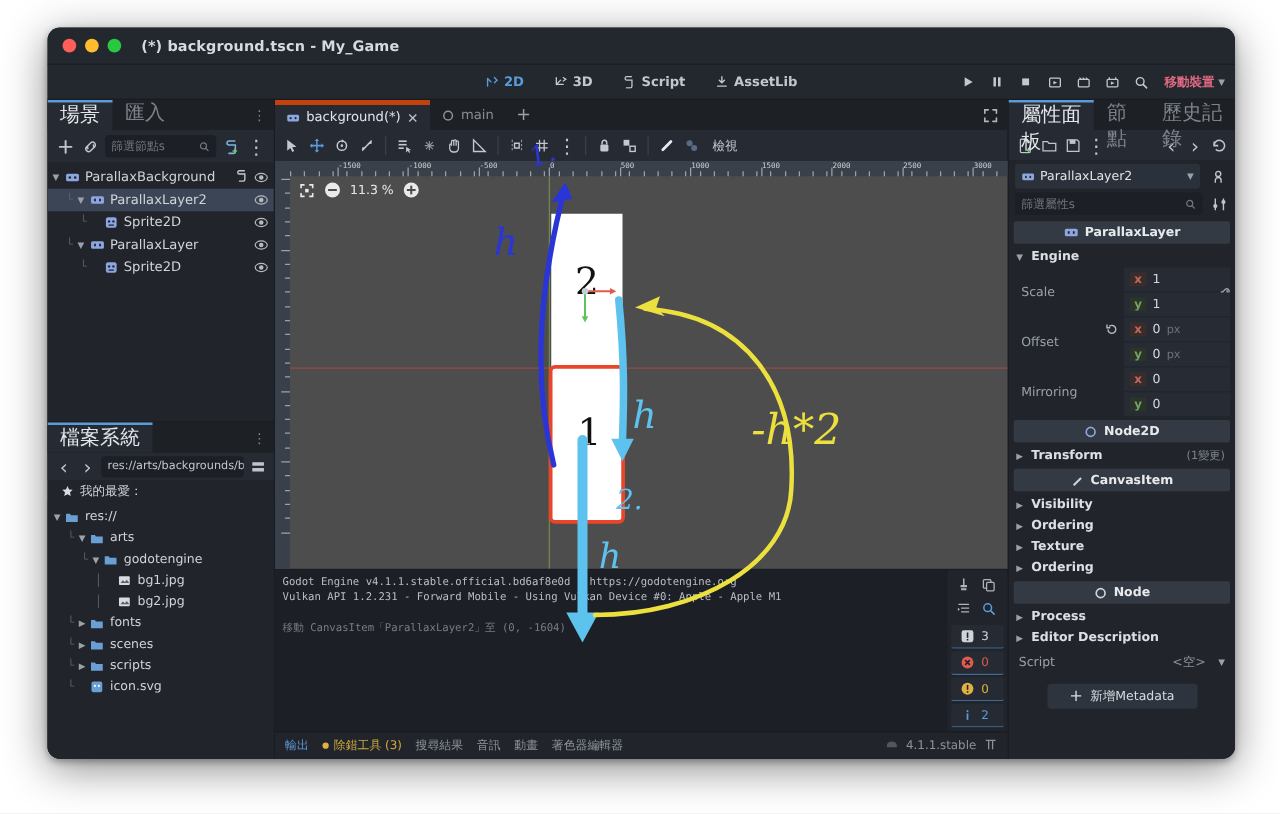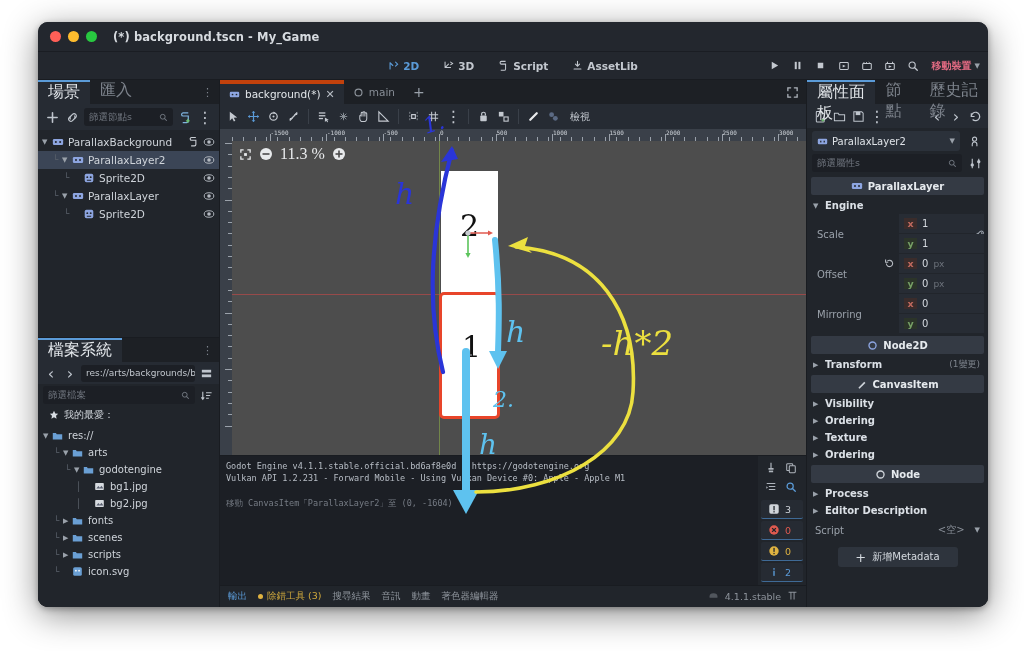--- a/index.html
+++ b/index.html
@@ -159,21 +159,21 @@
              background: #3a4049; z-index: 5; }
   .rtick { position: absolute; bottom: 0; width: 1px; height: 4px; background: #9aa1aa; }
   .rtick.maj { height: 7px; }
   .rlabel { position: absolute; top: 0px; font-size: 6px; color: #cdd2d8;
             font-family: "DejaVu Sans Mono", monospace; }
   .rtickv { position: absolute; right: 0; height: 1px; width: 4px; background: #9aa1aa; }
   .rtickv.maj { width: 7px; }
   #zoomrow { position: absolute; left: 18px; top: 16px; z-index: 6;
              display: flex; align-items: center; gap: 7px; }
   .zicon { width: 14px; height: 14px; color: #e8eaec; display:flex;align-items:center;justify-content:center;}
-  #zoomval { font-size: 16px; color: #e8eaec; font-family: Liberation Serif, serif; }
+  #zoomval { font-size: 10px; color: #e8eaec; }
   
   #axis-x { position: absolute; left: 12px; right: 0; height: 1px;
             background: #b04a4a; opacity: 0.75; }
   #axis-y { position: absolute; top: 12px; bottom: 0; width: 1px;
             background: #7f9a4a; opacity: 0.75; }
   .sprite { position: absolute; background: #ffffff; }
   .sprite-num { position: absolute; font-size: 30px; color: #111;
                 font-family: "DejaVu Serif", serif; font-weight: normal; }
   #sel-rect { position: absolute; border: 3px solid #e8452a; border-radius: 5px; }
   
@@ -495,35 +495,20 @@
           <span class="ticon">‹</span>
           <span class="ticon">›</span>
           <div class="pathfield">res://arts/backgrounds/bg3</div>
           <span class="ticon">
             <svg width="13" height="13" viewBox="0 0 14 14">
                 <rect x="2" y="3" width="10" height="3" fill="#bfc5cd"></rect>
                 <rect x="2" y="8" width="10" height="3" fill="#bfc5cd"></rect>
               </svg>
             </span>
         </div>
-        <div class="pathrow" style="background:#21252b;">
-          <div class="filterbox">
-            <span>篩選檔案</span>
-            <svg width="9" height="9" viewBox="0 0 12 12">
-                <circle cx="5" cy="5" r="3.2" stroke="#70767f" stroke-width="1.3" fill="none"></circle>
-                <path d="M7.4 7.4 L10 10" stroke="#70767f" stroke-width="1.4" stroke-linecap="round"></path>
-              </svg>
-          </div>
-          <span class="ticon">
-            <svg width="13" height="13" viewBox="0 0 14 14">
-                <path d="M3 3 v8 M1.5 9 l1.5 2 l1.5 -2" stroke="#bfc5cd" stroke-width="1.2" fill="none"></path>
-                <path d="M6.5 4 h6 M6.5 7 h4.5 M6.5 10 h3" stroke="#bfc5cd" stroke-width="1.2"></path>
-              </svg>
-            </span>
-        </div>
         <div class="fs-row" style="padding-left:10px;">
           <span class="file-ico">
             <svg width="10" height="10" viewBox="0 0 12 12">
                 <path d="M6 1 l1.5 3.2 l3.5 .4 l-2.6 2.4 .7 3.5 L6 8.8 L2.9 10.5 l.7 -3.5 L1 4.6 l3.5 -.4 Z" fill="#d8dde3"></path>
               </svg>
           </span>
           <span>我的最愛：</span>
         </div>
         <div id="fstree">
             <div class="fs-row">

